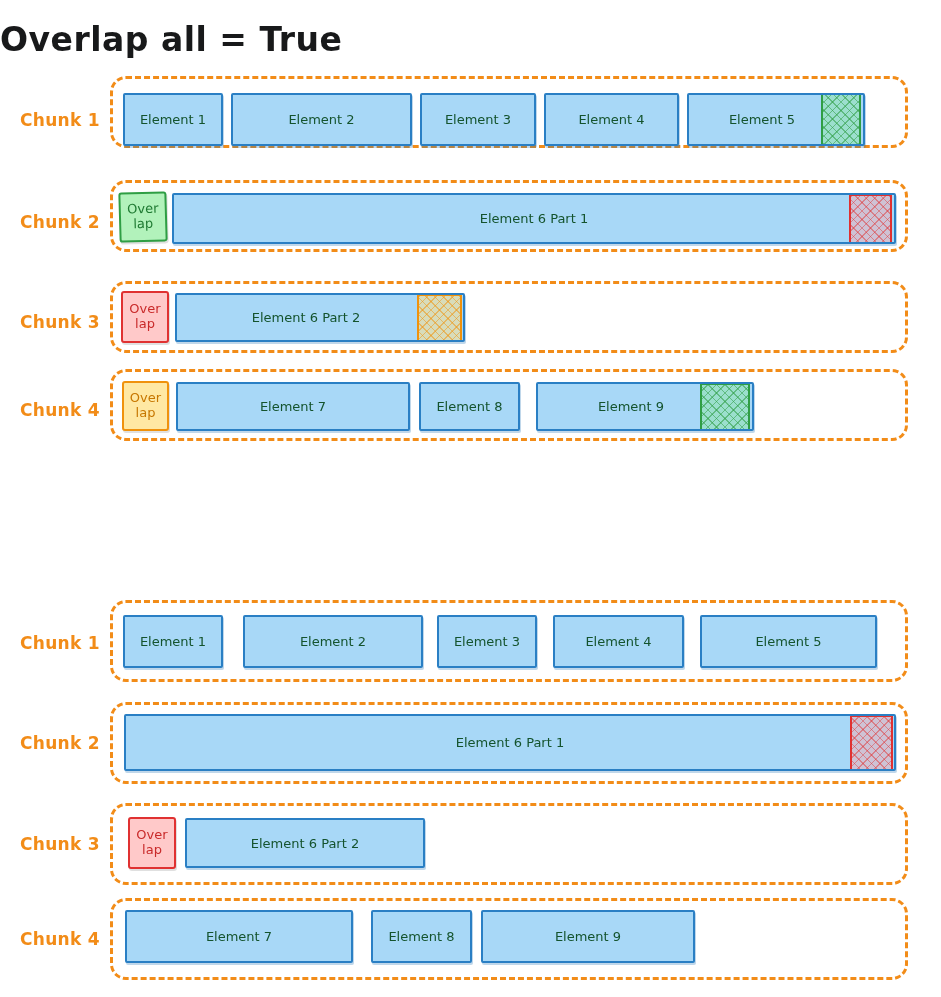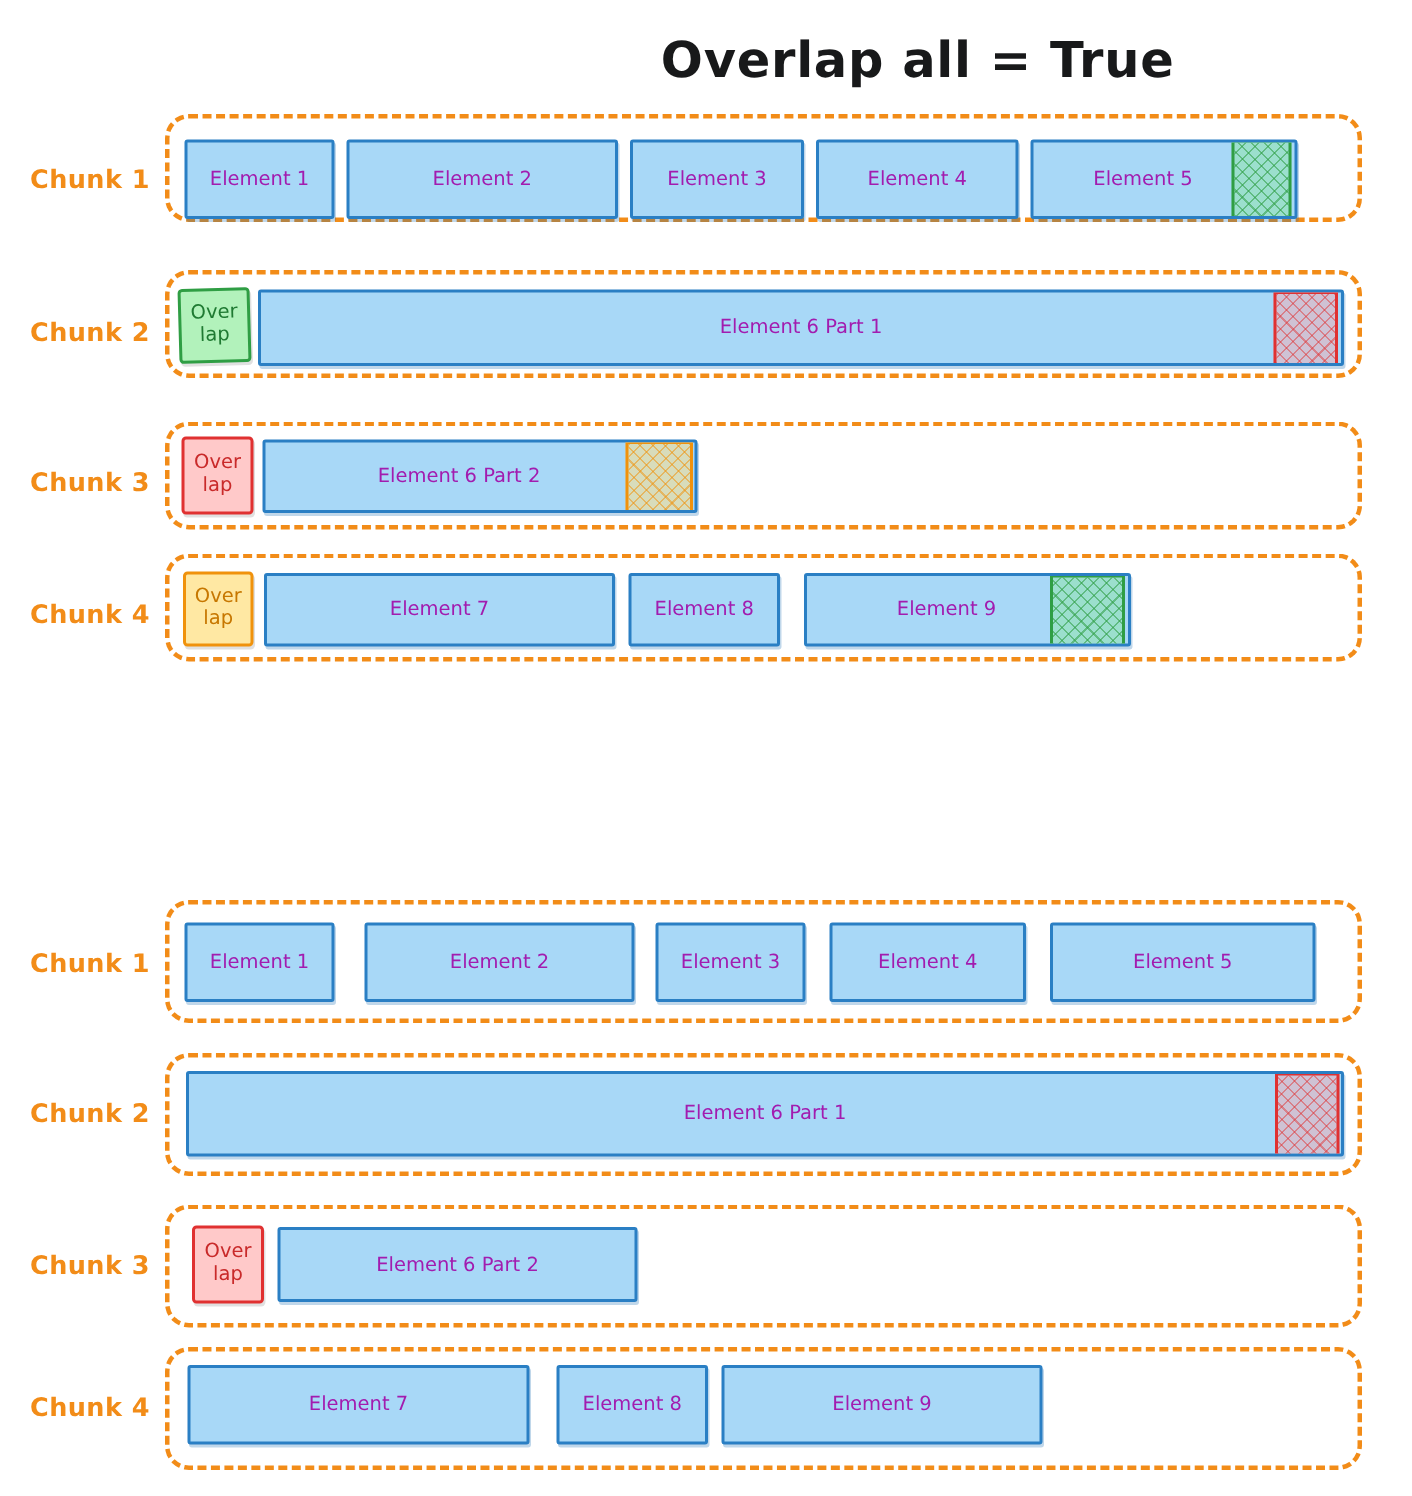--- a/index.html
+++ b/index.html
@@ -18,27 +18,26 @@
     position: absolute;
     left: 0; top: 0;
     width: 941px;
     height: 997px;
   }
   
   .section-title {
     position: absolute;
     left: 0;
     width: 744px;
-    text-align: right;
+    text-align: left;
     color: #18191a;
     font-family: "DejaVu Sans", sans-serif;
     font-size: 33px;
     font-weight: 600;
     letter-spacing: 0.5px;
-    padding-left: 39px;
   }
   #title-true  { top: 20px; }
   #title-false { top: 545px; }
 
   
   .chunk-label {
     position: absolute;
     color: #f28c18;
     font-size: 17px;
     font-weight: 700;
@@ -56,21 +55,21 @@
     background: transparent;
   }
 
   
   .el {
     position: absolute;
     box-sizing: border-box;
     background: #a8d8f7;
     border: 2px solid #2a7fc4;
     border-radius: 2px;
-    color: #a21caf;
+    color: #14532d;
     font-family: "DejaVu Sans", sans-serif;
     font-size: 13px;
     display: flex;
     align-items: center;
     justify-content: center;
     overflow: hidden;
     box-shadow: 1px 2px 0 rgba(30,110,180,0.28);
   }
   .el .el-text {
     position: relative;

